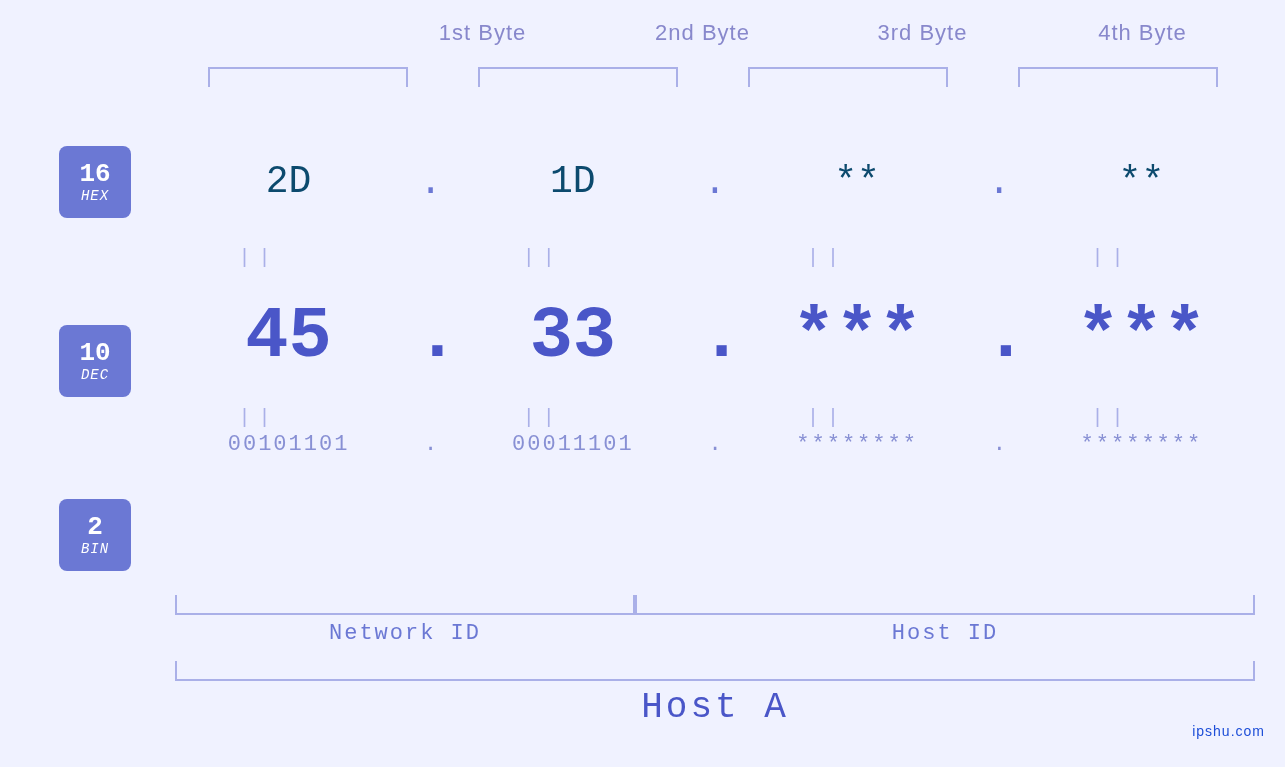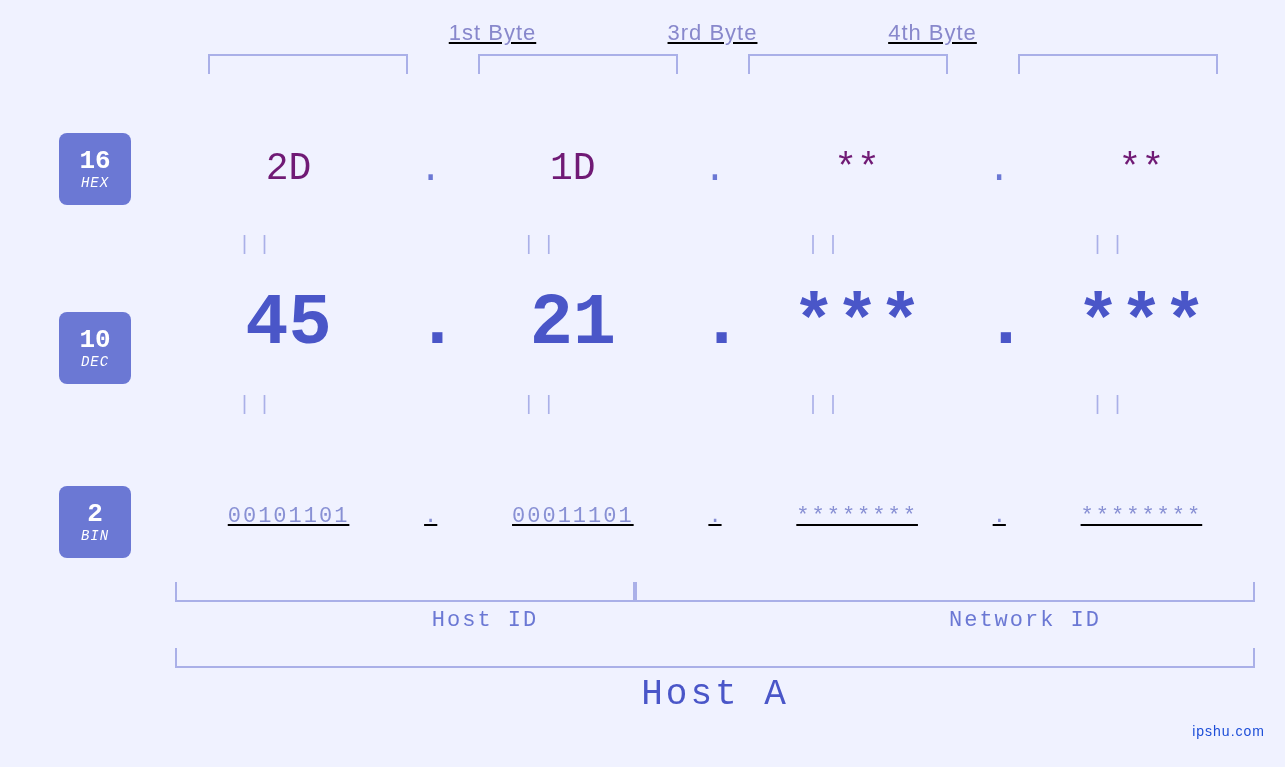--- a/index.html
+++ b/index.html
@@ -21,23 +21,22 @@
       flex-direction: column;
       align-items: center;
       padding-top: 20px;
     }
 
     
     .byte-headers {
       display: flex;
       width: 1080px;
       margin-left: 140px;
-      justify-content: center;
-      margin-bottom: 8px;
-      text-decoration: underline;
+      justify-content: flex-end;
+      margin-bottom: 21px;
     }
 
     .byte-label {
       width: 220px;
       text-align: center;
       color: #8888cc;
       font-size: 22px;
       font-family: Arial, sans-serif;
       font-weight: normal;
       letter-spacing: 1px;
@@ -102,21 +101,21 @@
     .cell-large {
       font-size: 72px;
       font-weight: bold;
       color: #4a56c8;
       line-height: 1;
     }
 
     .cell-medium {
       font-size: 38px;
       font-weight: normal;
-      color: #701a75;
+      color: #0c4a6e;
       line-height: 1;
     }
 
     .cell-small {
       font-size: 22px;
       font-weight: normal;
       color: #8890d4;
       letter-spacing: 2px;
       line-height: 1;
     }
@@ -210,37 +209,37 @@
       align-items: center;
       height: 130px;
       justify-content: center;
     }
 
     .bin-row-container {
       display: flex;
       flex-direction: column;
       align-items: center;
       height: 110px;
-      justify-content: flex-end;
-      text-decoration: underline;
+      justify-content: flex-start;
     }
 
     .badge-spacer-hex { height: 120px; display: flex; align-items: center; justify-content: center; }
     .badge-spacer-dec { height: 130px; display: flex; align-items: center; justify-content: center; }
     .badge-spacer-bin { height: 110px; display: flex; align-items: center; justify-content: center; }
 
     .equals-spacer-small { height: 30px; }
   </style>
 </head>
 <body>
 
 <div class="container">
 
   <div class="byte-headers">
     <div class="byte-label">1st Byte</div>
+    <div class="byte-label">2nd Byte</div>
     <div class="byte-label">3rd Byte</div>
     <div class="byte-label">4th Byte</div>
   </div>
 
   <div class="top-brackets">
     <div class="bracket-top"></div>
     <div class="bracket-top"></div>
     <div class="bracket-top"></div>
     <div class="bracket-top"></div>
   </div>
@@ -291,21 +290,21 @@
         <div class="equals-spacer"></div>
         <div class="equals-cell">||</div>
         <div class="equals-spacer"></div>
         <div class="equals-cell">||</div>
       </div>
 
       <div class="dec-row-container">
         <div class="data-row">
           <div class="cell cell-large">45</div>
           <div class="dot-large">.</div>
-          <div class="cell cell-large">21</div>
+          <div class="cell cell-large">33</div>
           <div class="dot-large">.</div>
           <div class="cell cell-large">***</div>
           <div class="dot-large">.</div>
           <div class="cell cell-large">***</div>
         </div>
       </div>
 
       <div class="equals-row">
         <div class="equals-cell">||</div>
         <div class="equals-spacer"></div>
@@ -332,22 +331,22 @@
   </div>
 
   <div style="width:1080px; margin-left:145px; margin-top:5px;">
 
     <div style="display:flex; width:1080px; height:22px;">
       <div style="width:460px; height:20px; border-bottom:2px solid #aab0e8; border-left:2px solid #aab0e8; border-right:2px solid #aab0e8;"></div>
       <div style="width:620px; height:20px; border-bottom:2px solid #aab0e8; border-left:2px solid #aab0e8; border-right:2px solid #aab0e8;"></div>
     </div>
 
     <div style="display:flex; width:1080px; margin-bottom:15px; margin-top:4px;">
+      <div style="width:460px; text-align:center; color:#6b78d4; font-size:22px; letter-spacing:2px; font-family:'Courier New',monospace;">Network ID</div>
       <div style="width:620px; text-align:center; color:#6b78d4; font-size:22px; letter-spacing:2px; font-family:'Courier New',monospace;">Host ID</div>
-      <div style="width:460px; text-align:center; color:#6b78d4; font-size:22px; letter-spacing:2px; font-family:'Courier New',monospace;">Network ID</div>
     </div>
 
     <div style="width:1080px; height:20px; border-bottom:2px solid #aab0e8; border-left:2px solid #aab0e8; border-right:2px solid #aab0e8;"></div>
 
     <div style="width:1080px; text-align:center; color:#4a56c8; font-size:36px; letter-spacing:3px; font-family:'Courier New',monospace; margin-top:6px;">Host A</div>
 
   </div>
 
   <div class="watermark">ipshu.com</div>
 

